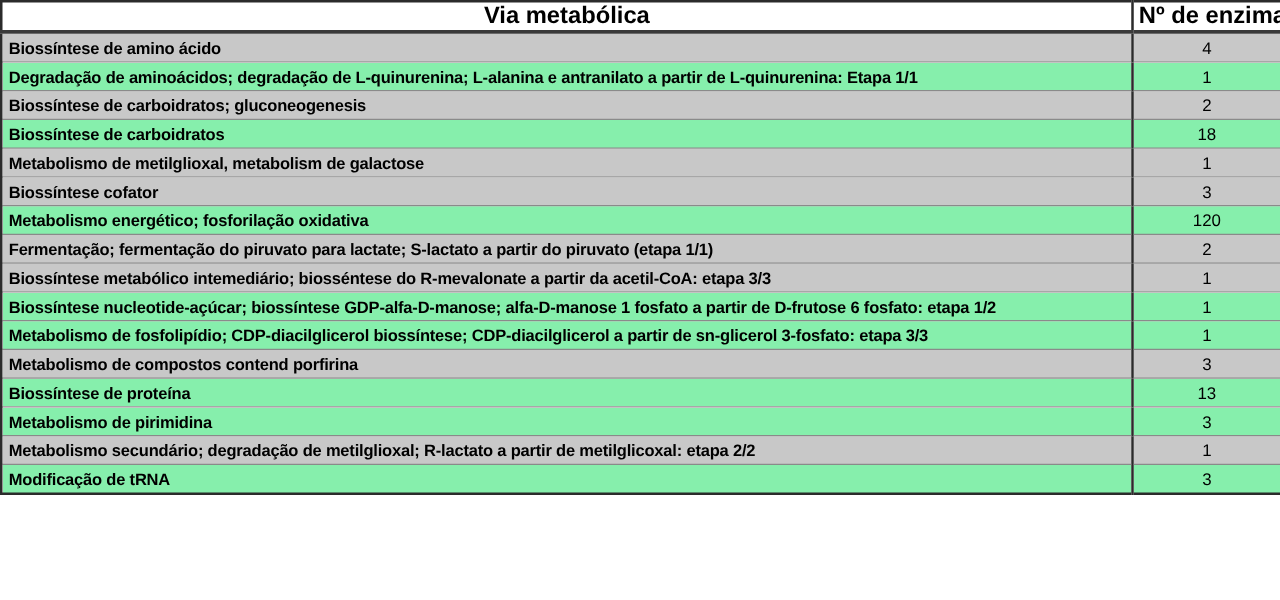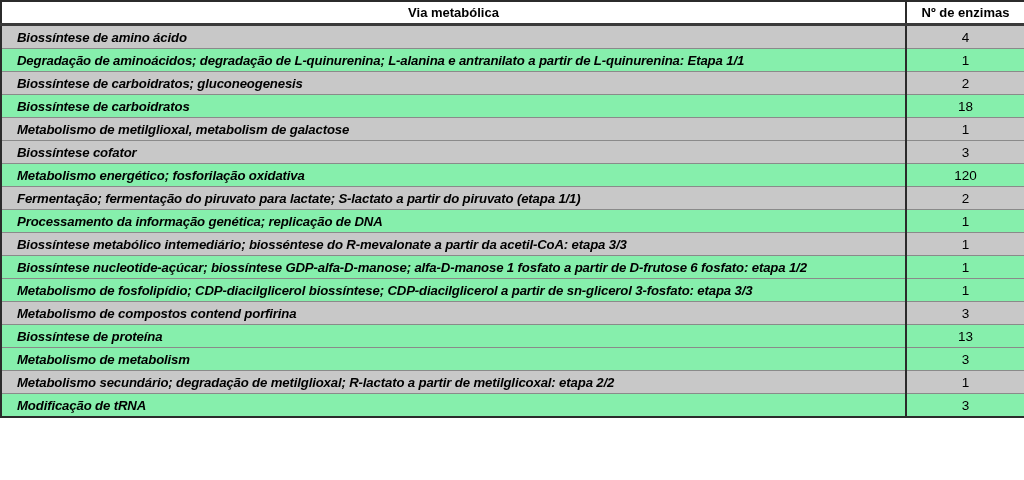--- a/index.html
+++ b/index.html
@@ -30,21 +30,21 @@
   }
 
   table.metabolic-table col.col-pathway { width: 905px; }
   table.metabolic-table col.col-count   { width: 119px; }
 
   thead th {
     height: 21px;
     background: #ffffff;
     color: #000000;
     font-weight: bold;
-    font-size: 13px;
+    font-size: 19px;
     text-align: center;
     vertical-align: middle;
     padding: 0 4px;
     border-bottom: 3px solid #3a3a3a;
     white-space: nowrap;
   }
   thead th.th-pathway {
     border-right: 2px solid #2b2b2b;
   }
 
@@ -57,24 +57,23 @@
     border-bottom: 1px solid #8a8a8a;
     overflow: hidden;
     white-space: nowrap;
   }
   tbody tr:last-child td {
     border-bottom: none;
   }
 
   tbody td.cell-pathway {
     text-align: left;
-    padding: 0 0 0 15px;
+    padding: 0 0 0 5px;
     border-right: 2px solid #2b2b2b;
     letter-spacing: -0.15px;
-    font-style: italic;
   }
   tbody td.cell-count {
     text-align: center;
     padding: 0 3px;
     font-weight: normal;
     font-size: 13.5px;
   }
 
   tbody tr.row-shaded td { background: #c8c8c8; }
   tbody tr.row-plain  td { background: #86efac; }
@@ -120,24 +119,20 @@
           <td class="cell-count">3</td>
         </tr>
         <tr class="row-plain">
           <td class="cell-pathway">Metabolismo energético; fosforilação oxidativa</td>
           <td class="cell-count">120</td>
         </tr>
         <tr class="row-shaded">
           <td class="cell-pathway">Fermentação; fermentação do piruvato para lactate; S-lactato a partir do   piruvato (etapa 1/1)</td>
           <td class="cell-count">2</td>
         </tr>
-        <tr class="row-plain">
-          <td class="cell-pathway">Processamento da informação genética; replicação de DNA</td>
-          <td class="cell-count">1</td>
-        </tr>
         <tr class="row-shaded">
           <td class="cell-pathway">Biossíntese metabólico intemediário; biosséntese do R-mevalonate a partir da acetil-CoA: etapa 3/3</td>
           <td class="cell-count">1</td>
         </tr>
         <tr class="row-plain">
           <td class="cell-pathway">Biossíntese nucleotide-açúcar; biossíntese GDP-alfa-D-manose; alfa-D-manose 1 fosfato a partir de D-frutose 6 fosfato: etapa 1/2</td>
           <td class="cell-count">1</td>
         </tr>
         <tr class="row-plain">
           <td class="cell-pathway">Metabolismo de fosfolipídio; CDP-diacilglicerol biossíntese; CDP-diacilglicerol a partir de sn-glicerol 3-fosfato: etapa 3/3</td>
@@ -145,21 +140,21 @@
         </tr>
         <tr class="row-shaded">
           <td class="cell-pathway">Metabolismo de compostos contend porfirina</td>
           <td class="cell-count">3</td>
         </tr>
         <tr class="row-plain">
           <td class="cell-pathway">Biossíntese de proteína</td>
           <td class="cell-count">13</td>
         </tr>
         <tr class="row-plain">
-          <td class="cell-pathway">Metabolismo de metabolism</td>
+          <td class="cell-pathway">Metabolismo de pirimidina</td>
           <td class="cell-count">3</td>
         </tr>
         <tr class="row-shaded">
           <td class="cell-pathway">Metabolismo secundário; degradação de metilglioxal; R-lactato a partir de metilglicoxal: etapa 2/2</td>
           <td class="cell-count">1</td>
         </tr>
         <tr class="row-plain">
           <td class="cell-pathway">Modificação de tRNA</td>
           <td class="cell-count">3</td>
         </tr>

